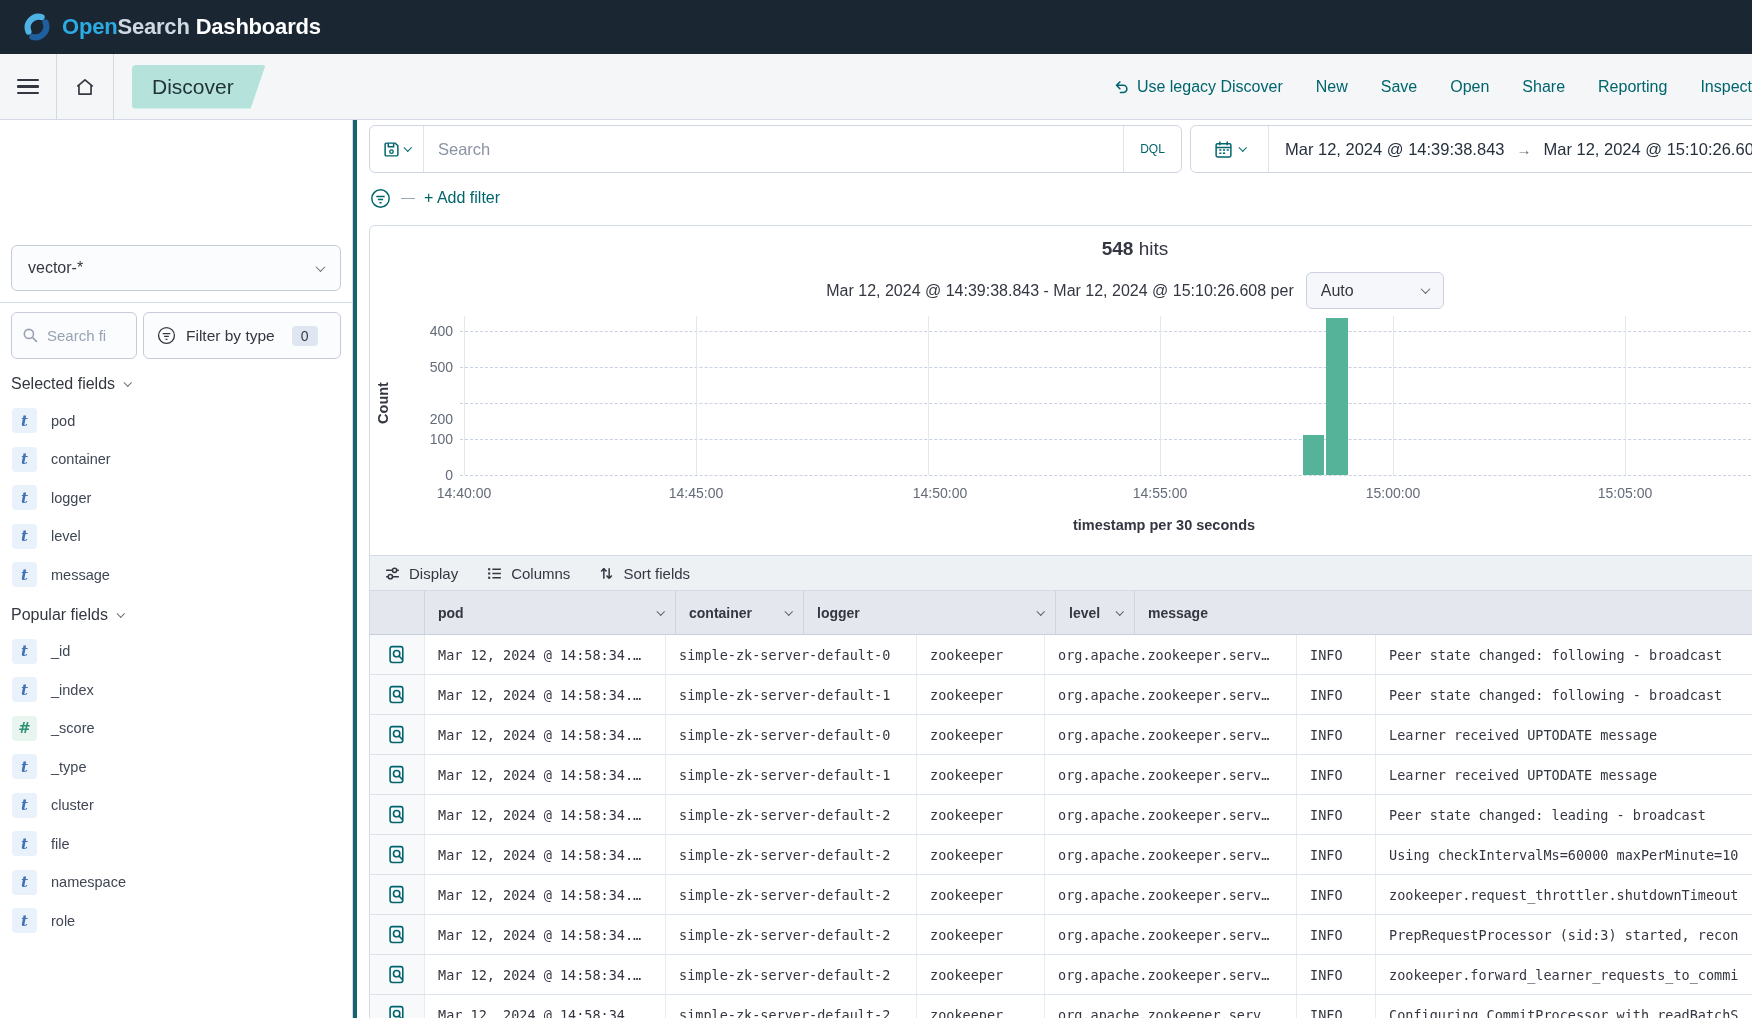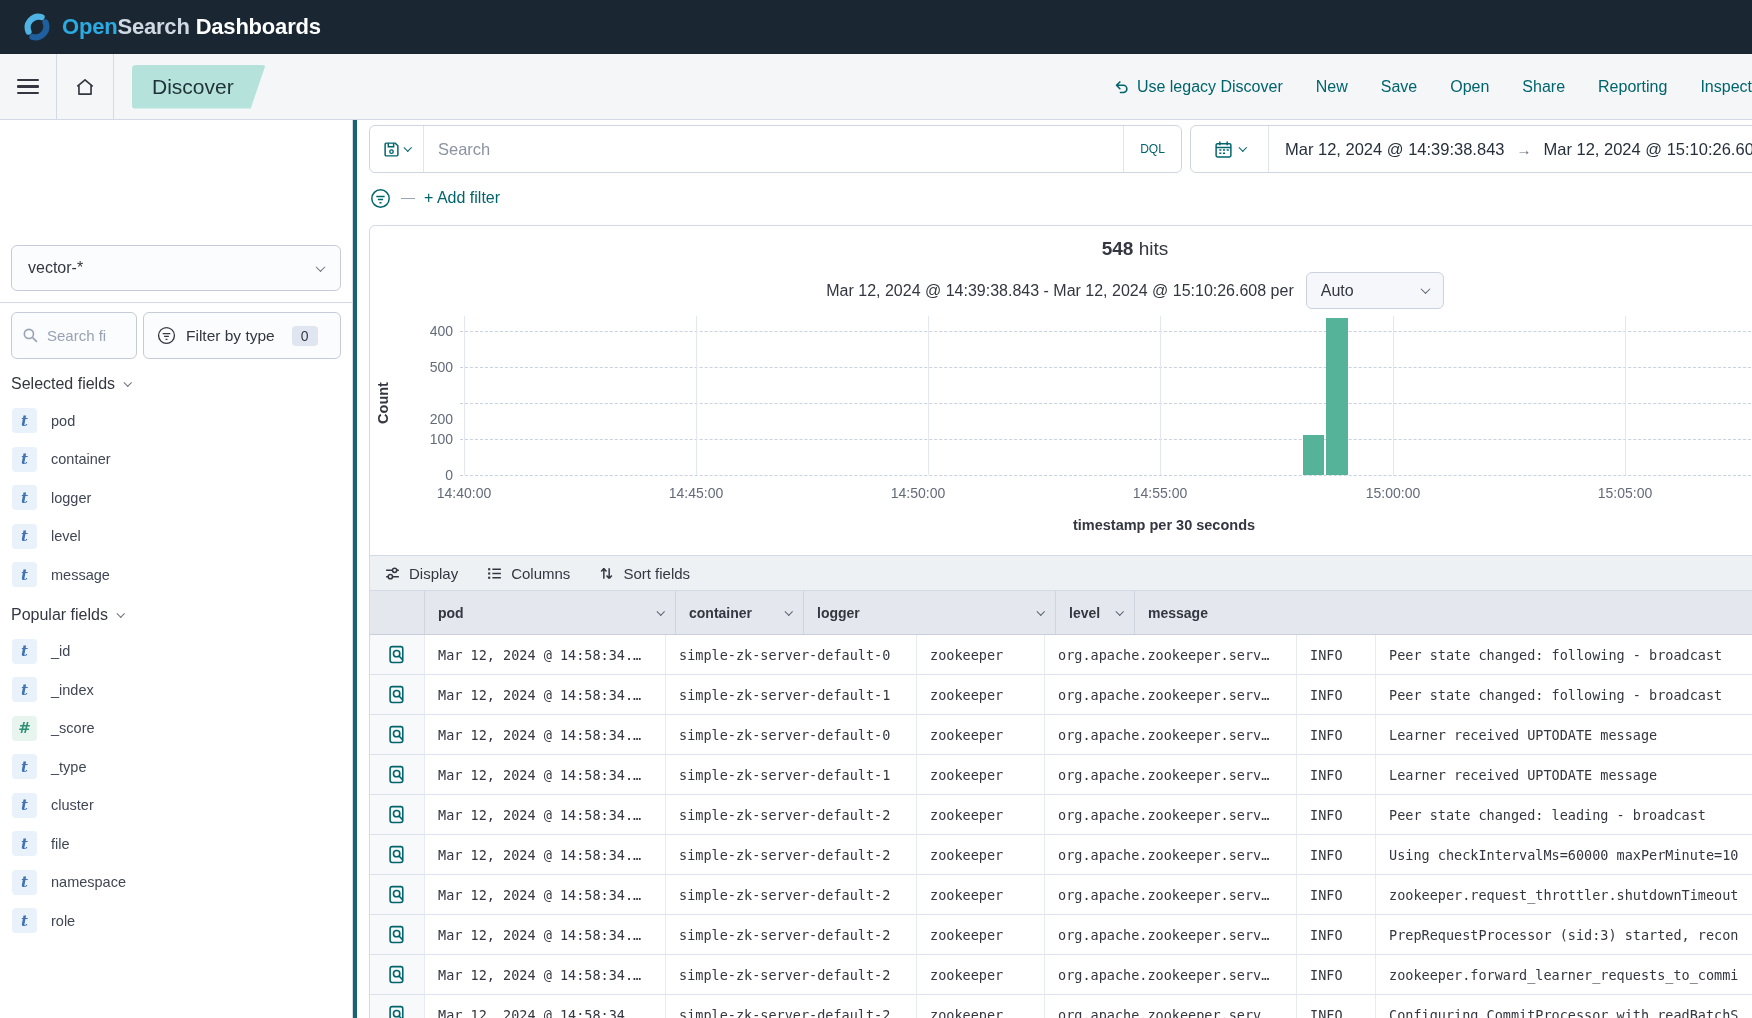--- a/index.html
+++ b/index.html
@@ -334,21 +334,21 @@
             <div class="hgrid" style="top: 92px;"></div>
             <div class="ytick" style="top: 120px;">100</div>
             <div class="hgrid" style="top: 128px;"></div>
             <div class="ytick" style="top: 156px;">0</div>
             <div class="hgrid" style="top: 164px;"></div>
             <div class="vgrid" style="left: 94px;"></div>
             <div class="xtick" style="left: 49px;">14:40:00</div>
             <div class="vgrid" style="left: 326px;"></div>
             <div class="xtick" style="left: 281px;">14:45:00</div>
             <div class="vgrid" style="left: 558px;"></div>
-            <div class="xtick" style="left: 503px;">14:50:00</div>
+            <div class="xtick" style="left: 525px;">14:50:00</div>
             <div class="vgrid" style="left: 790px;"></div>
             <div class="xtick" style="left: 745px;">14:55:00</div>
             <div class="vgrid" style="left: 1023px;"></div>
             <div class="xtick" style="left: 978px;">15:00:00</div>
             <div class="vgrid" style="left: 1255px;"></div>
             <div class="xtick" style="left: 1210px;">15:05:00</div>
             <div class="bar" style="left: 933px; width: 21px; top: 124px; height: 40px; background: rgb(84, 179, 153);"></div>
             <div class="bar" style="left: 956px; width: 22px; top: 7px; height: 157px; background: rgb(84, 179, 153);"></div>
           </div>
 

